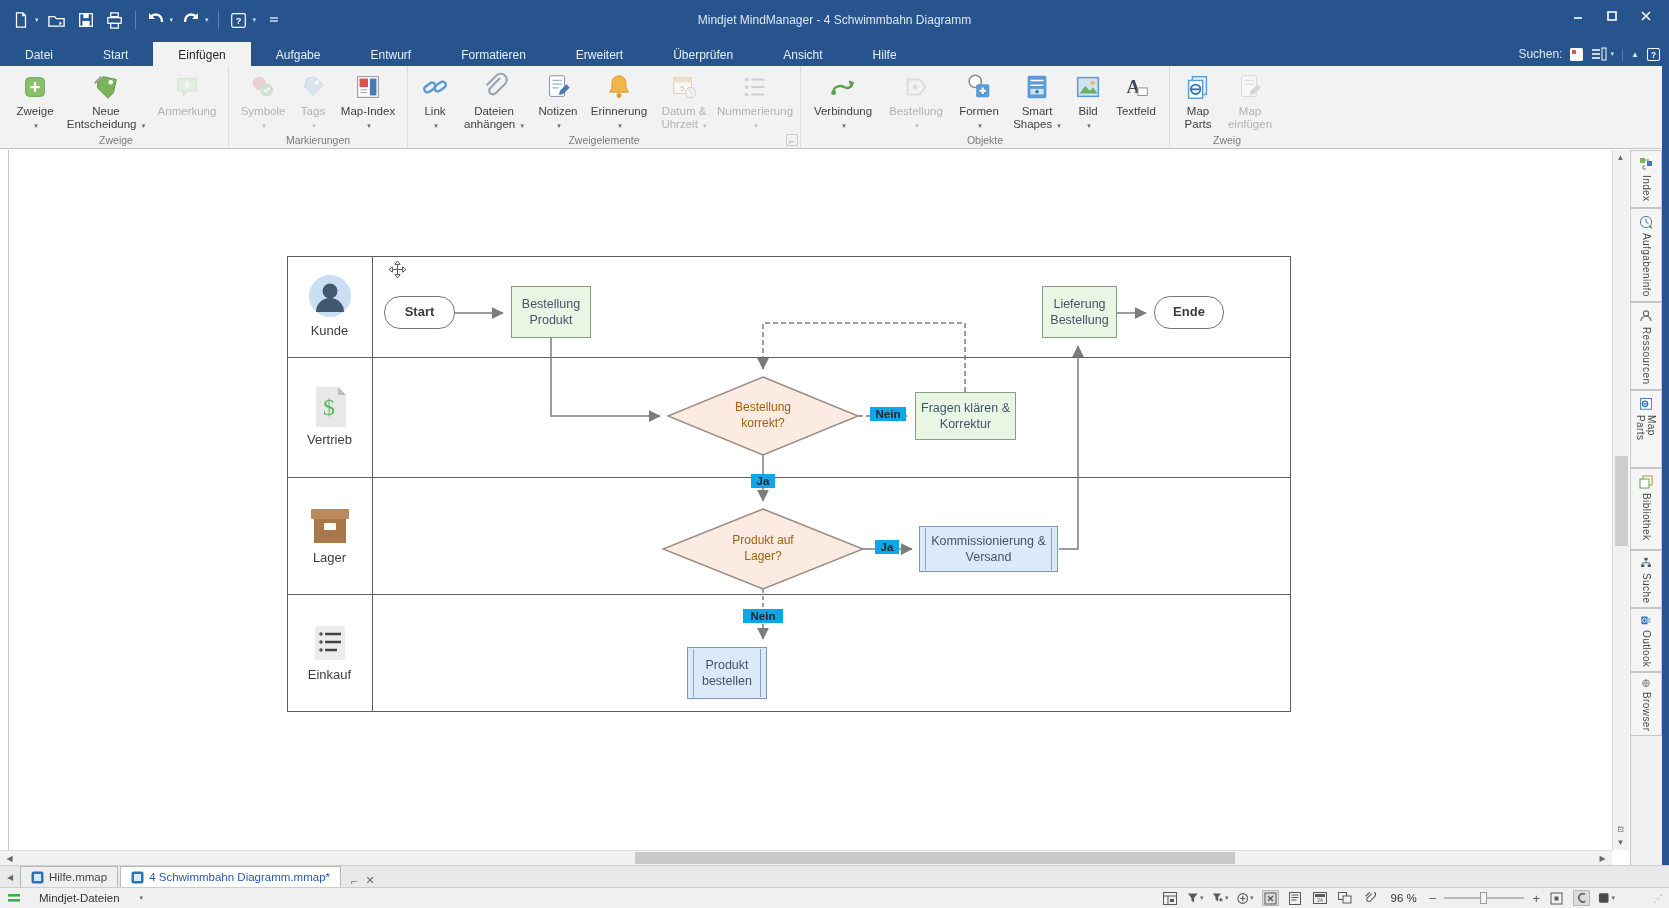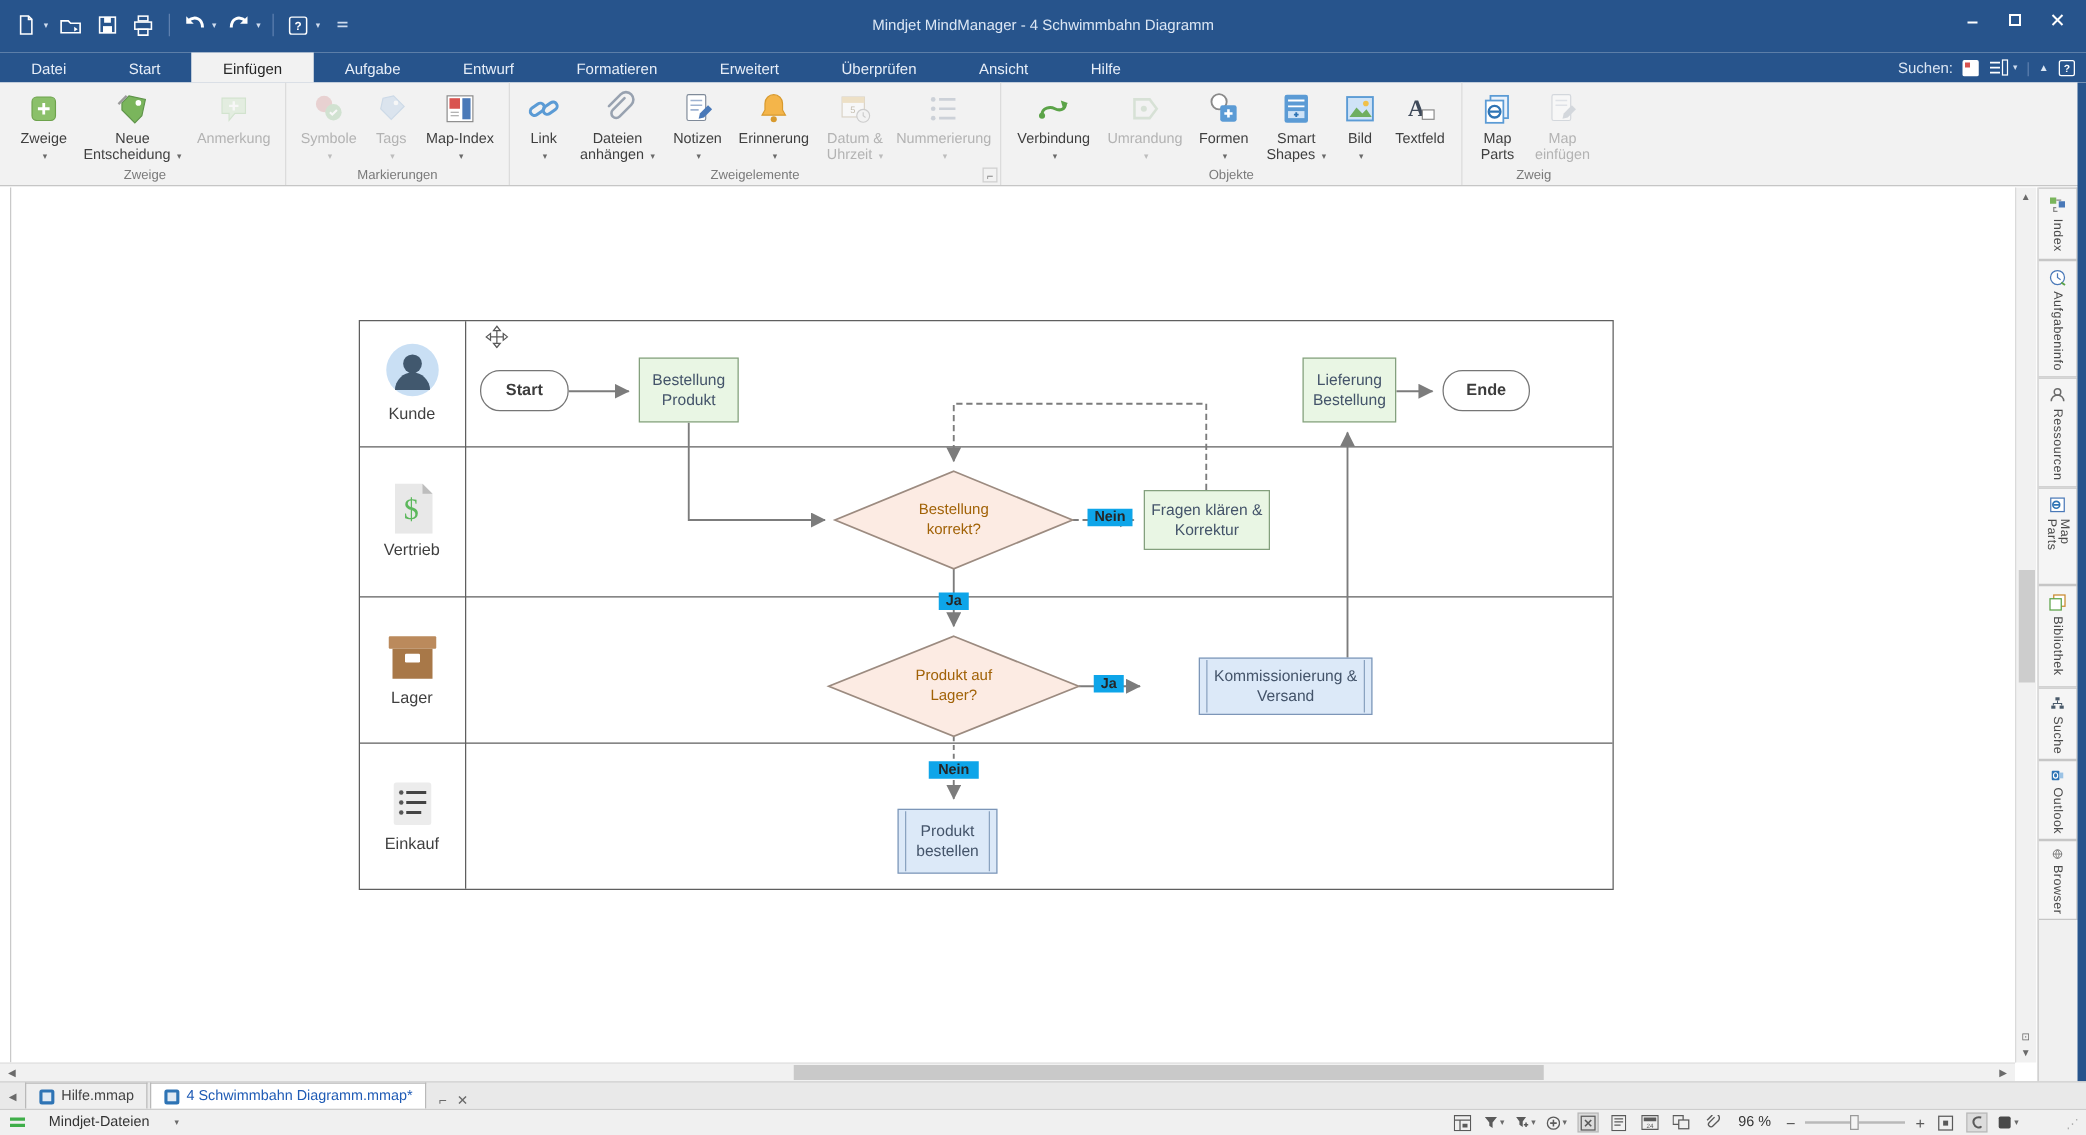--- a/index.html
+++ b/index.html
@@ -333,21 +333,21 @@
           </div>
         <div><span>Verbindung</span><br><span class="dd">▾</span></div>
       </div>
       <div class="rbtn disabled" style="width:72px">
         <div class="ric">
             <svg width="30" height="30" viewBox="0 0 32 32">
               <path d="M7 8h13l6 8-6 8H7z" fill="none" stroke="#b4ccb0" stroke-width="2.2"></path>
               <circle cx="15" cy="16" r="2.6" fill="#b4ccb0"></circle>
             </svg>
           </div>
-        <div><span>Umrandung</span><br><span class="dd">▾</span></div>
+        <div><span>Bestellung</span><br><span class="dd">▾</span></div>
       </div>
       <div class="rbtn" style="width:54px">
         <div class="ric">
             <svg width="30" height="30" viewBox="0 0 32 32">
               <circle cx="12" cy="10" r="6.5" fill="#fff" stroke="#8a8a8a" stroke-width="1.6"></circle>
               <rect x="13" y="13" width="14" height="14" rx="2" fill="#5b9bd5"></rect>
               <path d="M20 16.5v7M16.5 20h7" stroke="#fff" stroke-width="2.2"></path>
             </svg>
           </div>
         <div><span>Formen</span><br><span class="dd">▾</span></div>
@@ -496,26 +496,26 @@
       </div>
     <div class="diamond-text" style="left:683px;top:236px;width:160px;height:60px">
         <span style="max-width:90px">Bestellung korrekt?</span>
       </div>
     <div class="node n-green" style="left:915px;top:242px;width:101px;height:48px">
         <span>Fragen klären &amp; Korrektur</span>
       </div>
     <div class="diamond-text" style="left:683px;top:369px;width:160px;height:60px">
         <span style="max-width:90px">Produkt auf Lager?</span>
       </div>
-    <div class="node n-blue" style="left:959px;top:376px;width:139px;height:46px">
+    <div class="node n-blue" style="left:919px;top:376px;width:139px;height:46px">
         <i style="left:5px"></i>
         <i style="right:5px"></i>
         <span style="max-width:120px">Kommissionierung &amp; Versand</span>
       </div>
-    <div class="node n-blue" style="left:718px;top:497px;width:80px;height:52px">
+    <div class="node n-blue" style="left:687px;top:497px;width:80px;height:52px">
         <i style="left:5px"></i>
         <i style="right:5px"></i>
         <span>Produkt bestellen</span>
       </div>
     <div class="node n-green" style="left:1042px;top:136px;width:75px;height:52px">
         <span>Lieferung Bestellung</span>
       </div>
     <div class="node term" style="left:1154px;top:146px;width:70px;height:33px">
         <span>Ende</span>
       </div>

